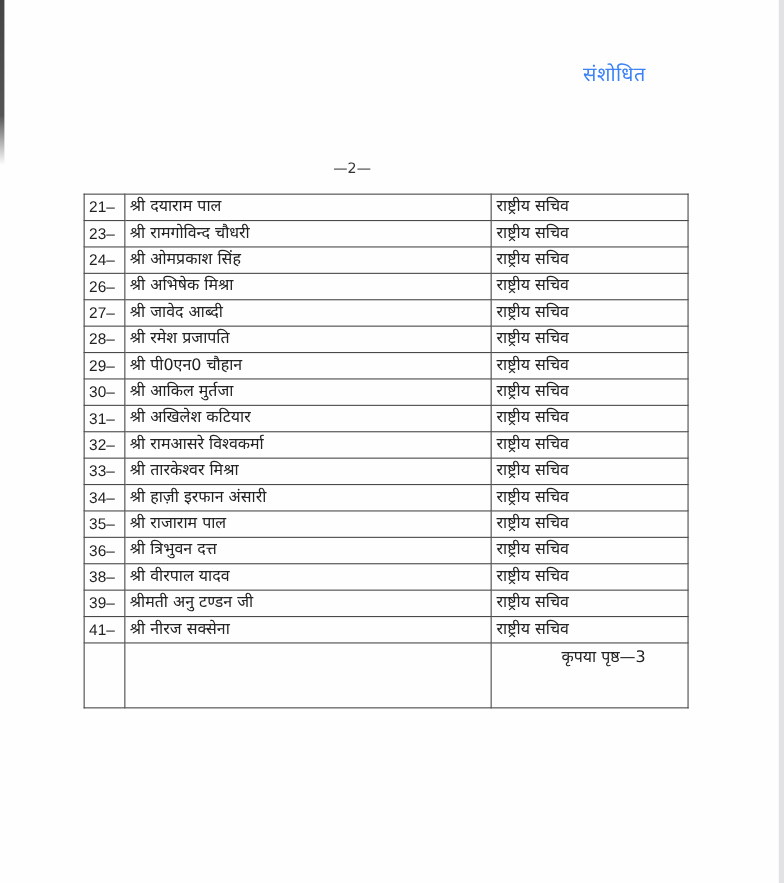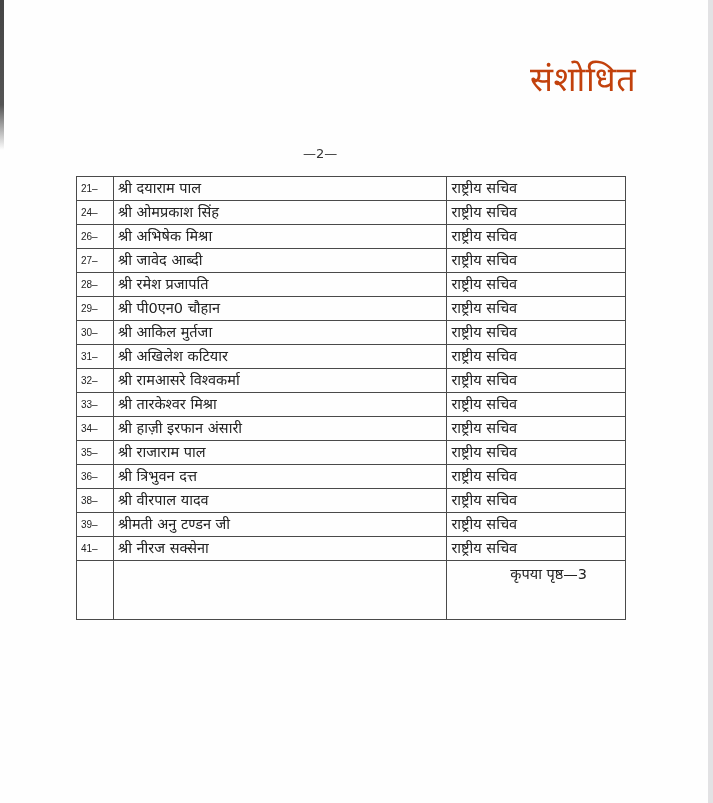--- a/index.html
+++ b/index.html
@@ -28,22 +28,22 @@
       left: 708px;
       top: 0;
       width: 5px;
       height: 803px;
       background: #e2e2e4;
     }
     .revised-title {
       position: absolute;
       left: 530px;
       top: 55px;
-      font-size: 34px;
-      color: #c2410c;
+      font-size: 18px;
+      color: #3b82f6;
       letter-spacing: 0.5px;
     }
     .page-number {
       position: absolute;
       left: 303px;
       top: 146px;
       font-size: 13px;
       color: #333;
     }
     table.roster {
@@ -58,21 +58,21 @@
       border: 1.4px solid #4a4a4a;
       height: 23px;
       padding: 0 4px;
       vertical-align: middle;
       line-height: 23px;
       white-space: nowrap;
     }
     td.sno {
       width: 28px;
       font-family: "Liberation Sans Narrow", "Liberation Sans", sans-serif;
-      font-size: 10px;
+      font-size: 14px;
       padding-left: 6px;
     }
     td.name {
       width: 326px;
     }
     td.desig {
       width: 170px;
       padding-left: 6px;
     }
     tr.footer-row td {
@@ -94,20 +94,25 @@
 <div class="right-edge"></div>
 
 <div class="revised-title">संशोधित</div>
 <div class="page-number">—2—</div>
 
 <table class="roster">
   <tbody>
     <tr>
       <td class="sno">21–</td>
       <td class="name">श्री दयाराम पाल</td>
+      <td class="desig">राष्ट्रीय सचिव</td>
+    </tr>
+    <tr>
+      <td class="sno">23–</td>
+      <td class="name">श्री रामगोविन्द चौधरी</td>
       <td class="desig">राष्ट्रीय सचिव</td>
     </tr>
     <tr>
       <td class="sno">24–</td>
       <td class="name">श्री ओमप्रकाश सिंह</td>
       <td class="desig">राष्ट्रीय सचिव</td>
     </tr>
     <tr>
       <td class="sno">26–</td>
       <td class="name">श्री अभिषेक मिश्रा</td>

